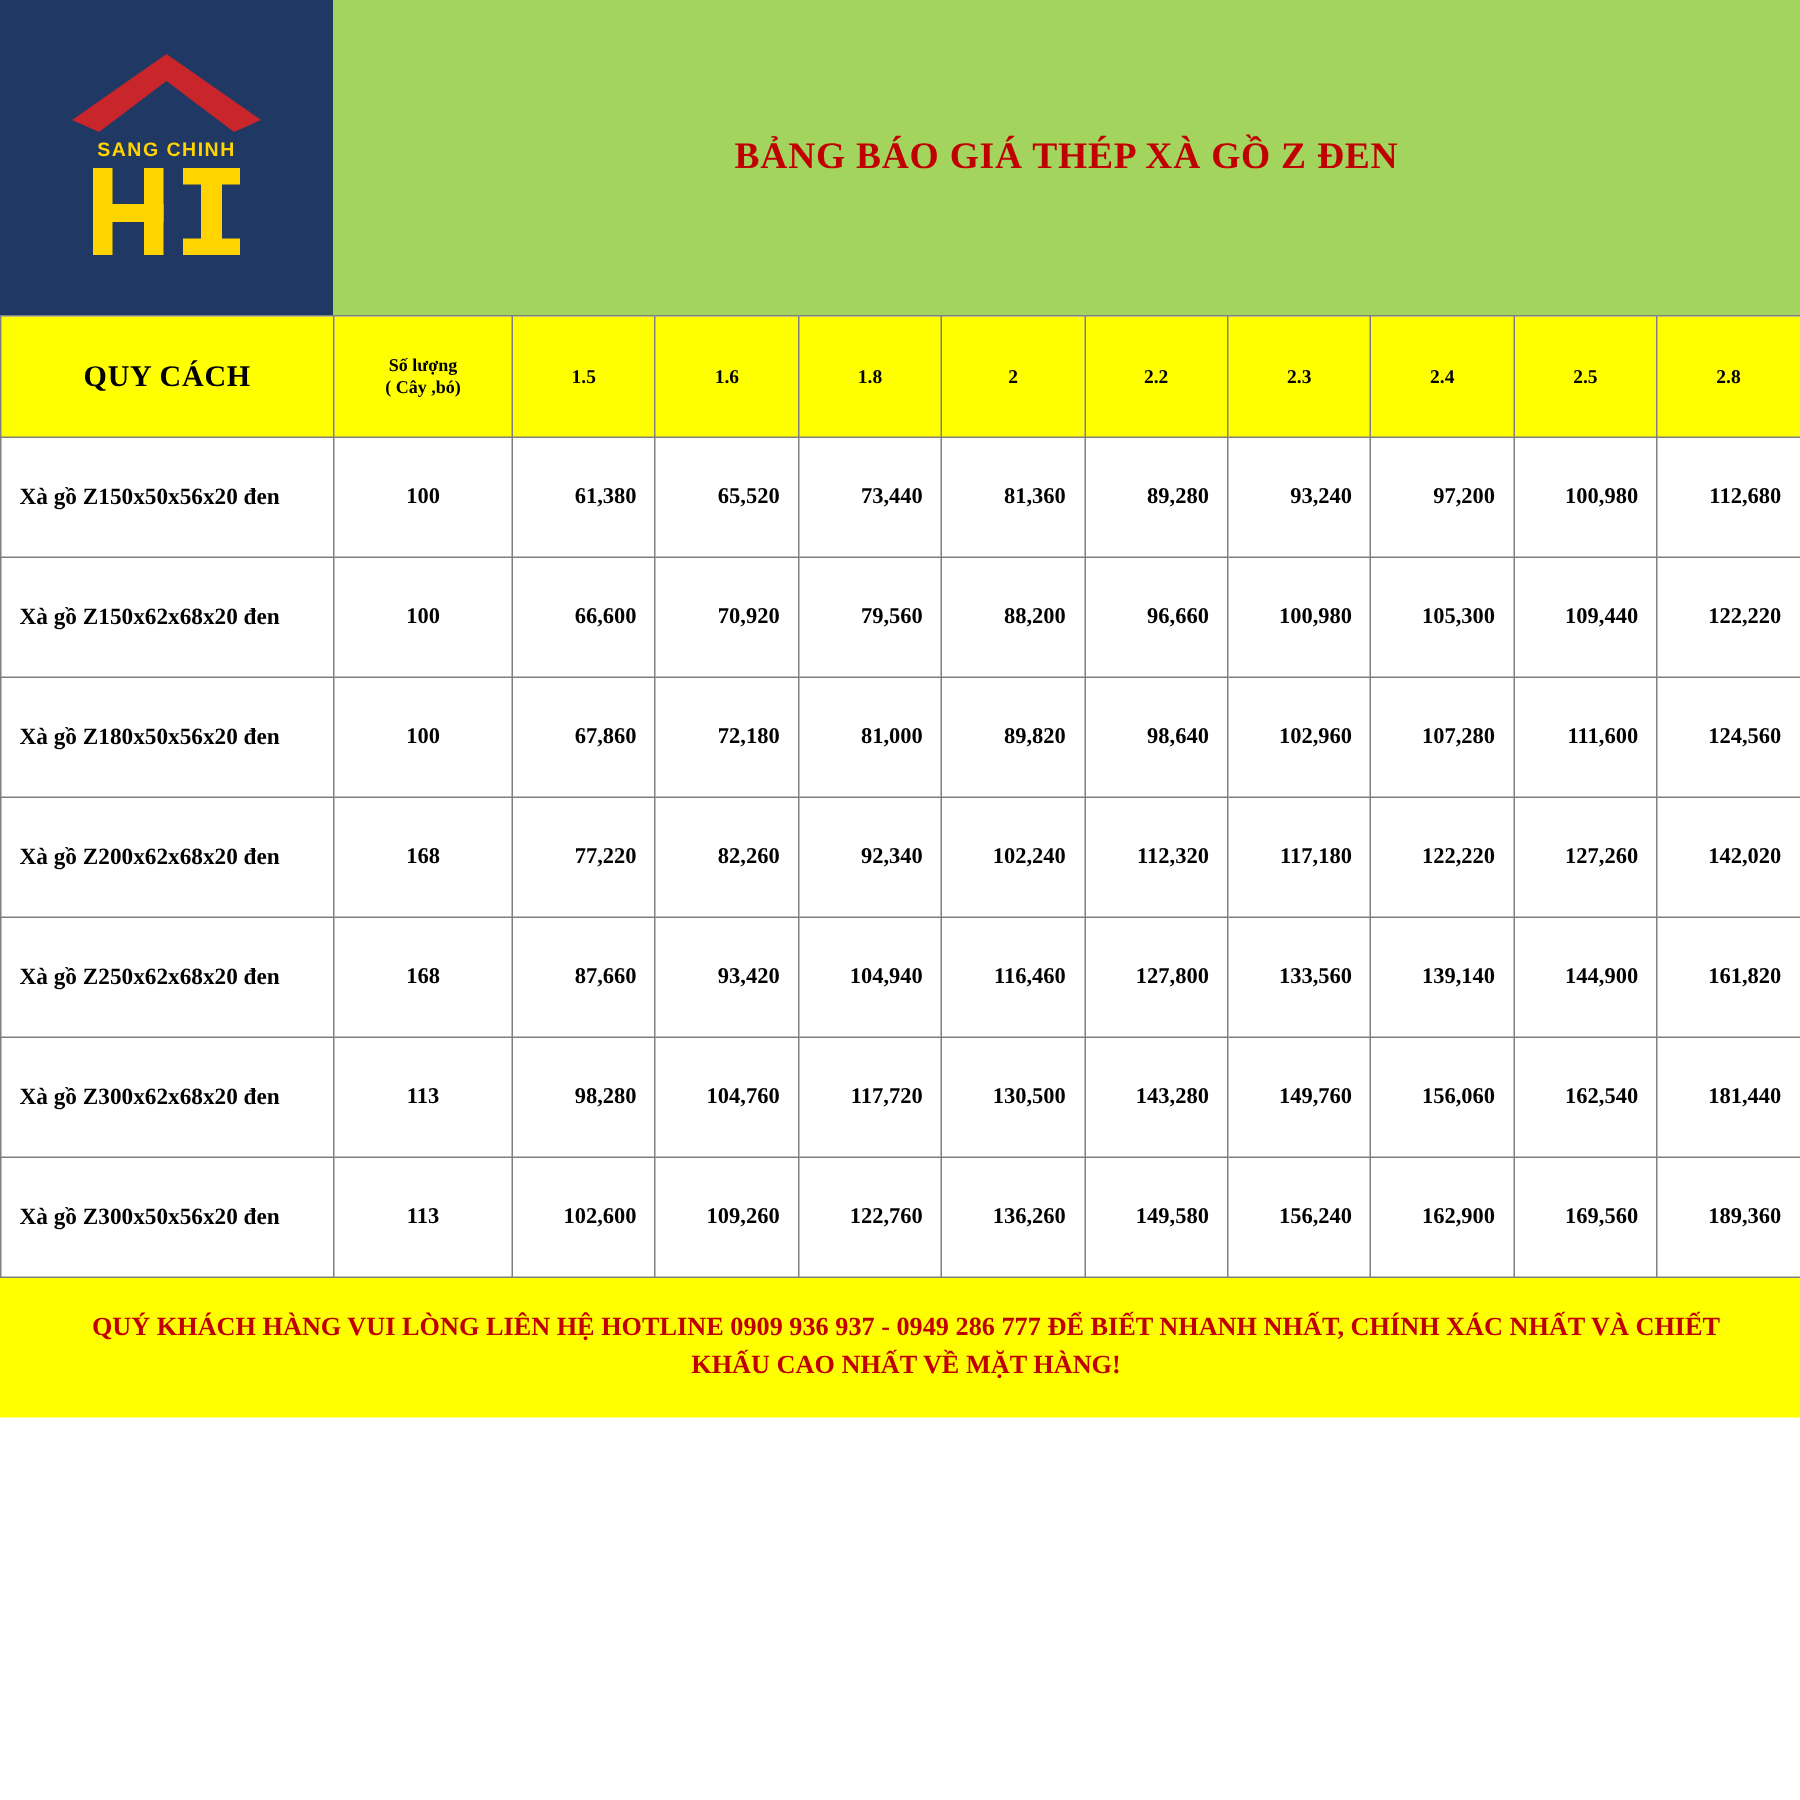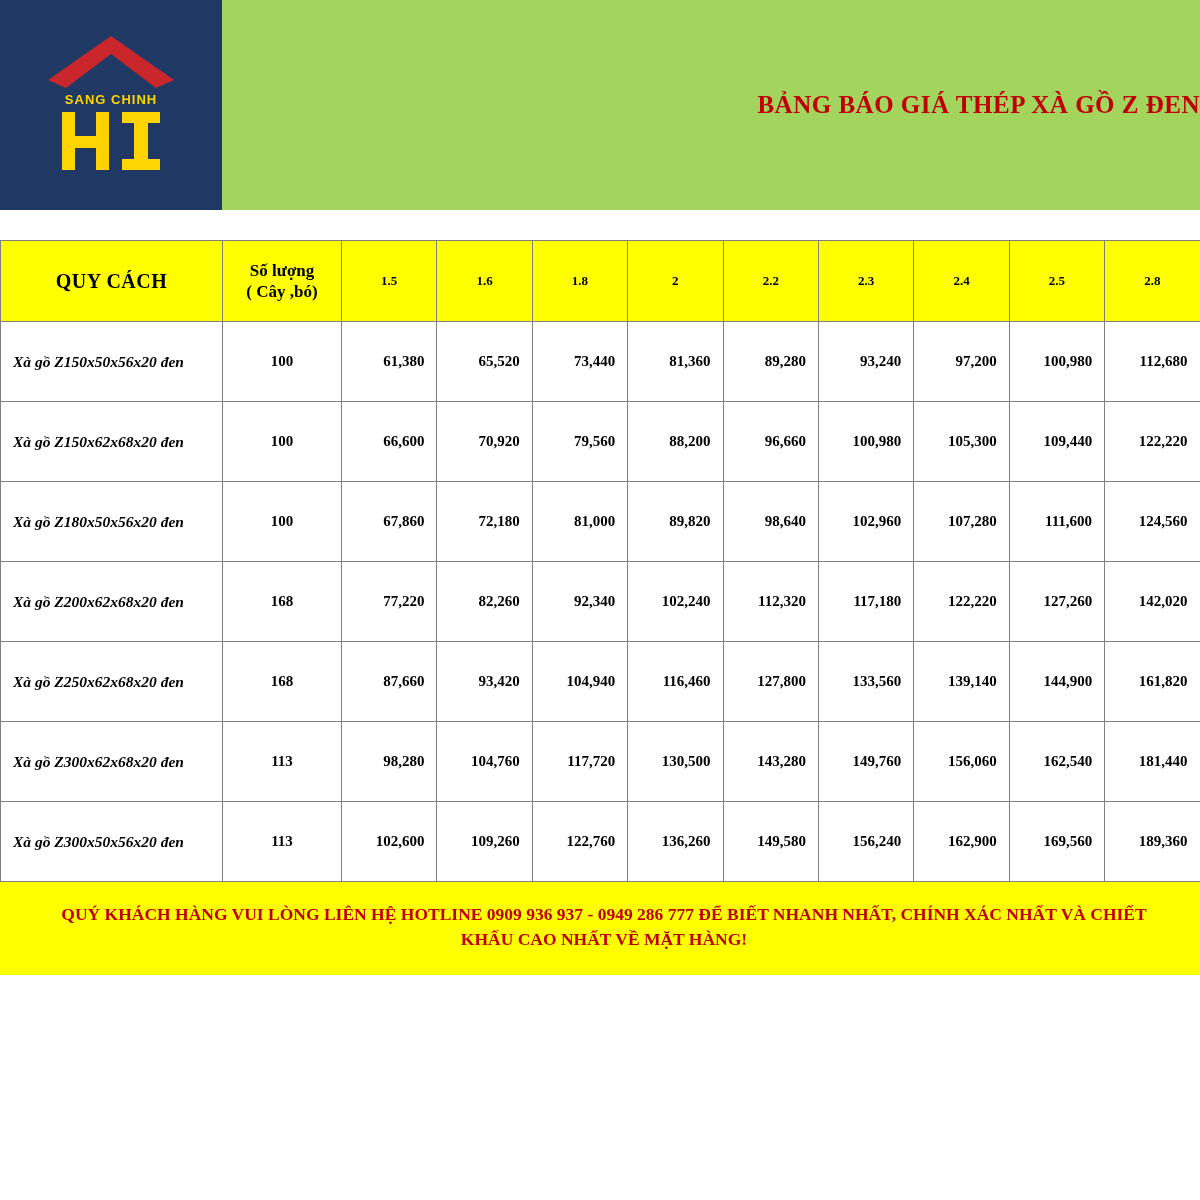--- a/index.html
+++ b/index.html
@@ -17,21 +17,21 @@
     width: 1200px;
     height: 1200px;
     position: relative;
     box-sizing: border-box;
   }
 
   
   .header {
     display: flex;
     width: 1200px;
-    height: 240px;
+    height: 210px;
     border-radius: 14px;
   }
   .logo-box {
     width: 222px;
     height: 210px;
     background: #1f3864;
     position: relative;
     flex: 0 0 222px;
   }
   .logo-inner {
@@ -66,21 +66,21 @@
     top: 110px;
     width: 102px;
     height: 62px;
   }
   .title-box {
     flex: 1 1 auto;
     background: #9fd356;
     background: #a2d45e;
     display: flex;
     align-items: center;
-    justify-content: flex-end;
+    justify-content: center;
     height: 210px;
   }
   .title-text {
     color: #c00000;
     font-size: 25px;
     font-weight: bold;
     font-family: "Liberation Serif", serif;
     letter-spacing: 0.5px;
     text-align: center;
   }
@@ -102,39 +102,38 @@
     font-size: 15.5px;
     height: 78px;
     text-align: center;
     vertical-align: middle;
   }
   thead th.quycach {
     font-size: 20px;
     letter-spacing: 0.5px;
   }
   thead th.soluong {
-    font-size: 17px;
+    font-size: 12px;
     line-height: 1.25;
   }
   thead th.size {
     font-size: 13px;
   }
   tbody td {
     height: 77px;
     font-size: 15px;
     font-weight: bold;
     color: #000;
     vertical-align: middle;
     background: #ffffff;
   }
   td.spec {
     text-align: left;
     padding-left: 12px;
     font-size: 15.5px;
-    font-style: italic;
   }
   td.qty {
     text-align: center;
   }
   td.num {
     text-align: right;
     padding-right: 12px;
   }
 
   

